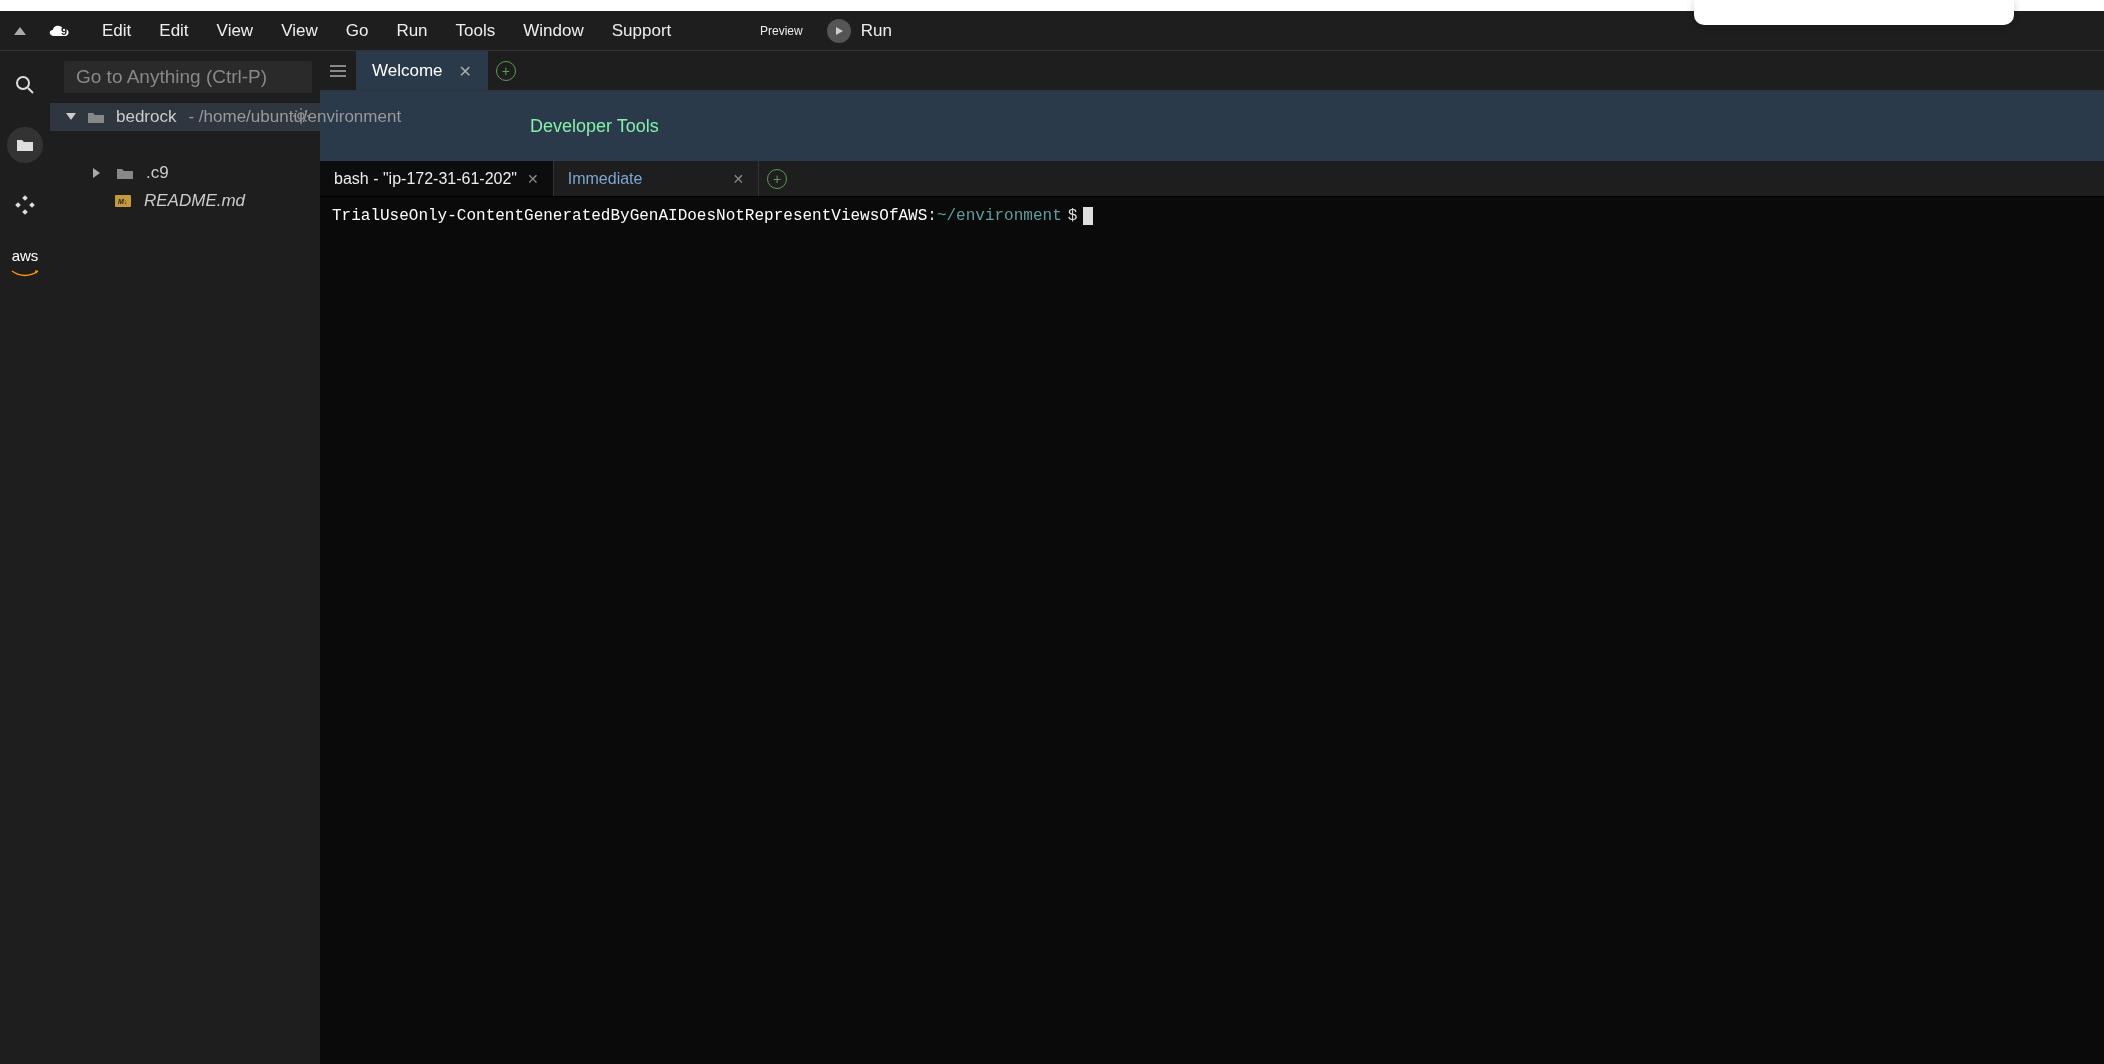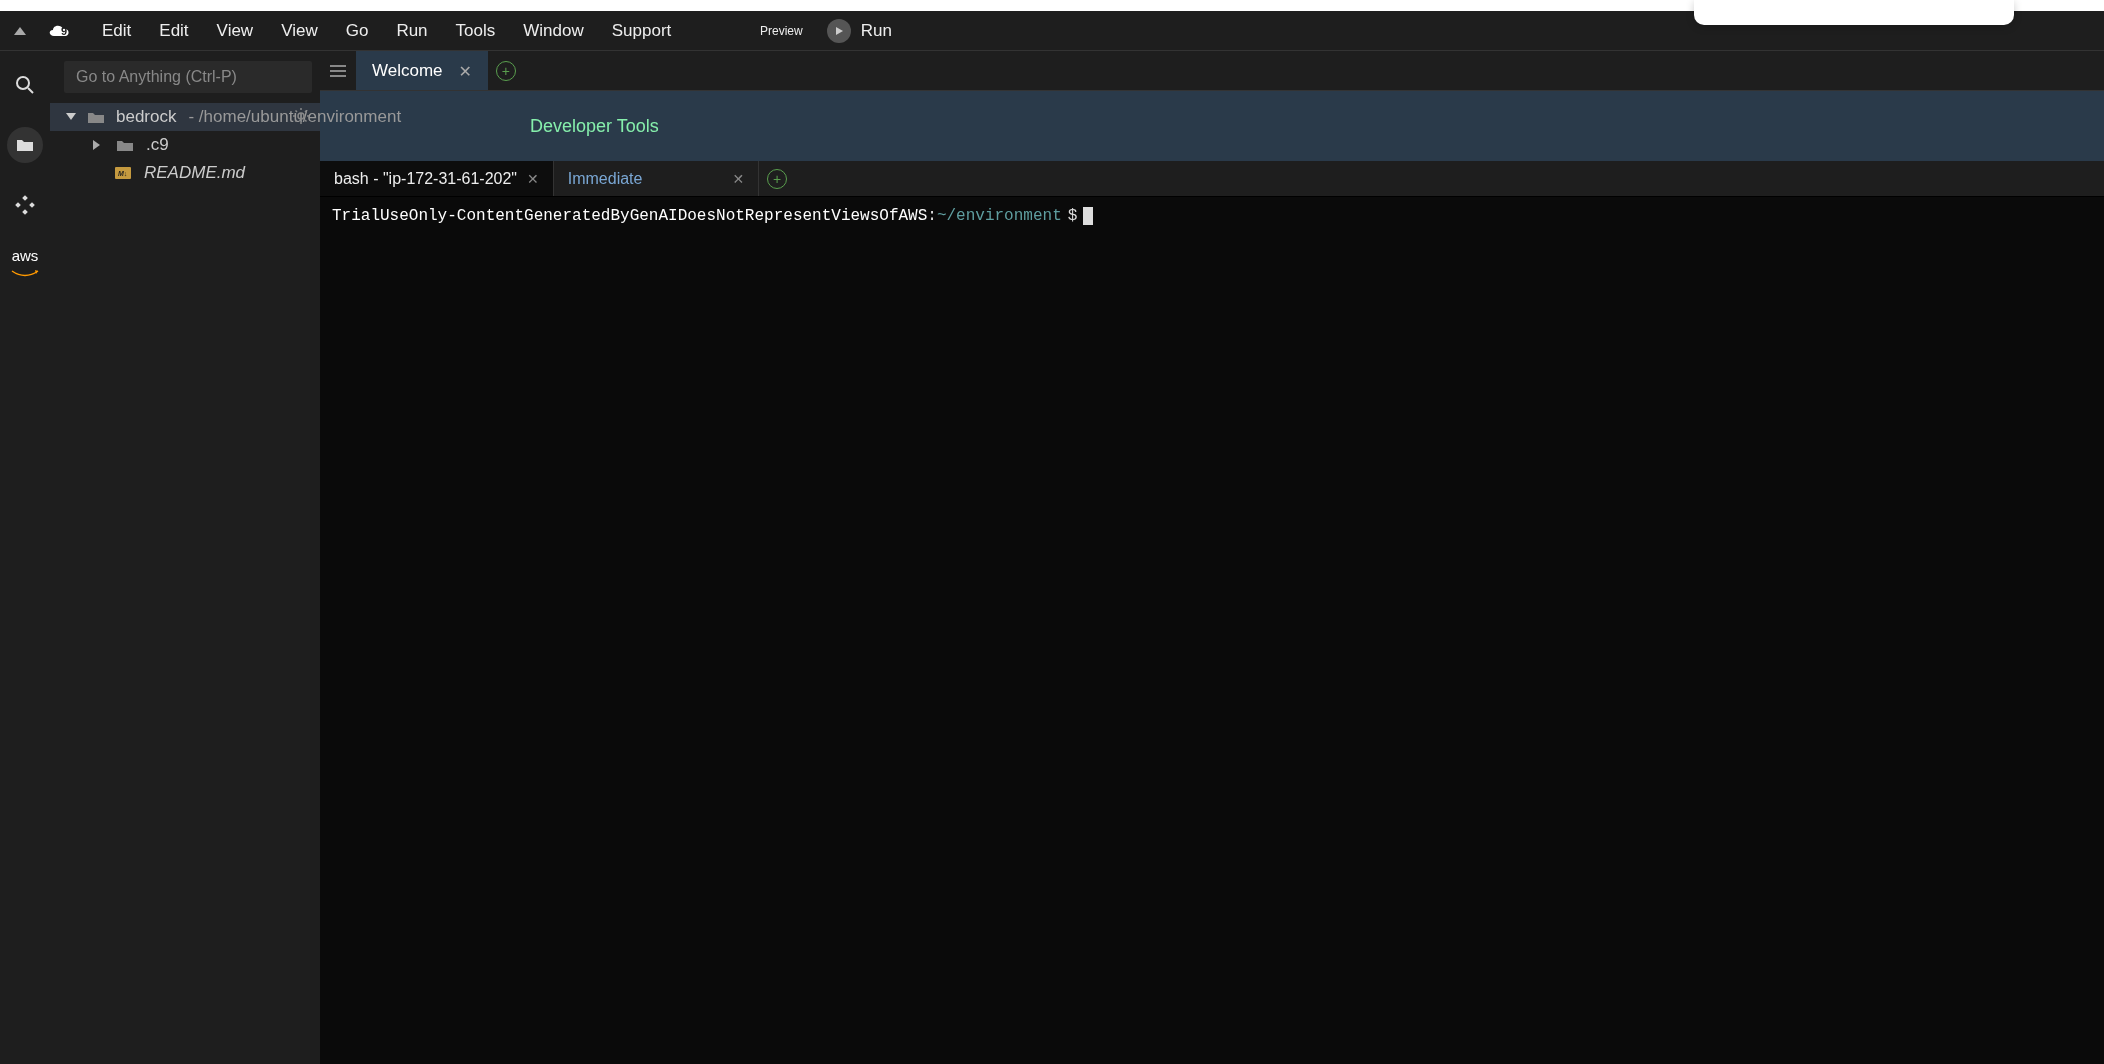--- a/index.html
+++ b/index.html
@@ -151,21 +151,21 @@
 }
 .goto-box {
   margin: 10px 8px 6px 14px;
   height: 32px;
   background: #2a2a2a;
   border-radius: 2px;
   display: flex;
   align-items: center;
   padding: 0 12px;
   color: #888;
-  font-size: 16px;
+  font-size: 19px;
 }
 .tree {
   flex: 1;
   padding-top: 4px;
   font-size: 17px;
 }
 .tree-row {
   display: flex;
   align-items: center;
   height: 28px;
@@ -184,21 +184,21 @@
   display: inline-flex;
   justify-content: center;
   color: #aaa;
 }
 .tree-icon {
   width: 18px;
   display: inline-flex;
   align-items: center;
   justify-content: center;
 }
-.tree-row.child1 { padding-left: 40px; }
+.tree-row.child1 { padding-left: 40px; margin-top: 28px; }
 .tree-row.child2 { padding-left: 64px; font-style: italic; }
 .settings-gear {
   position: absolute;
   top: 56px;
   right: 10px;
   color: #888;
   cursor: pointer;
 }
 
 .main {

